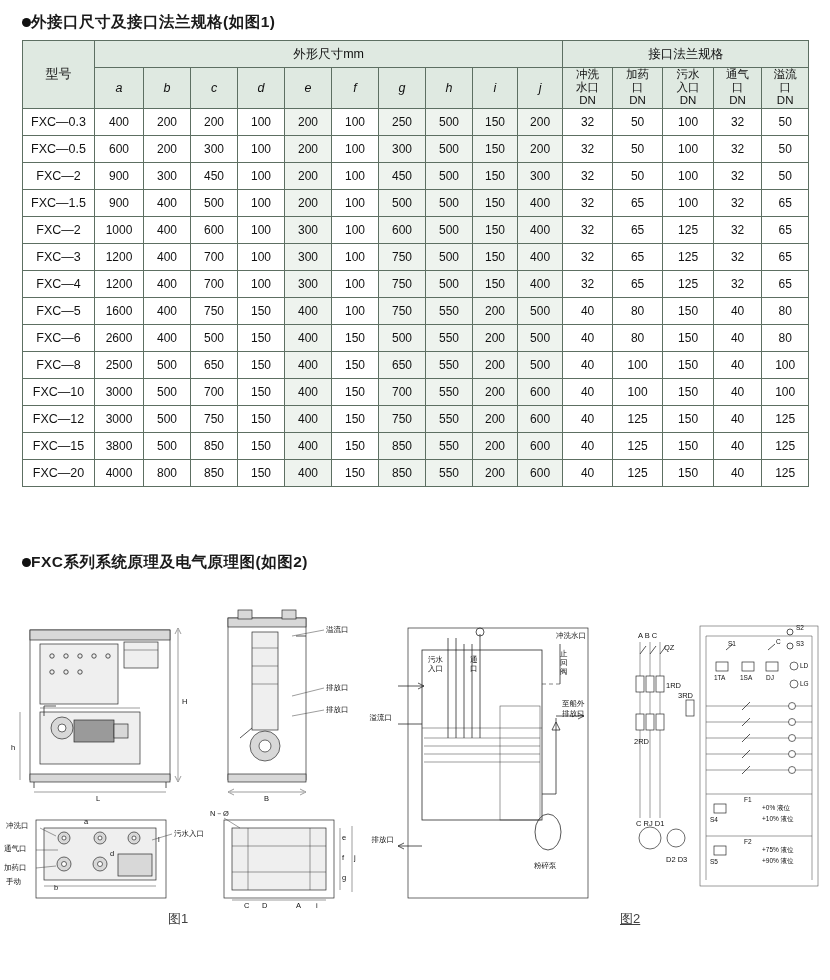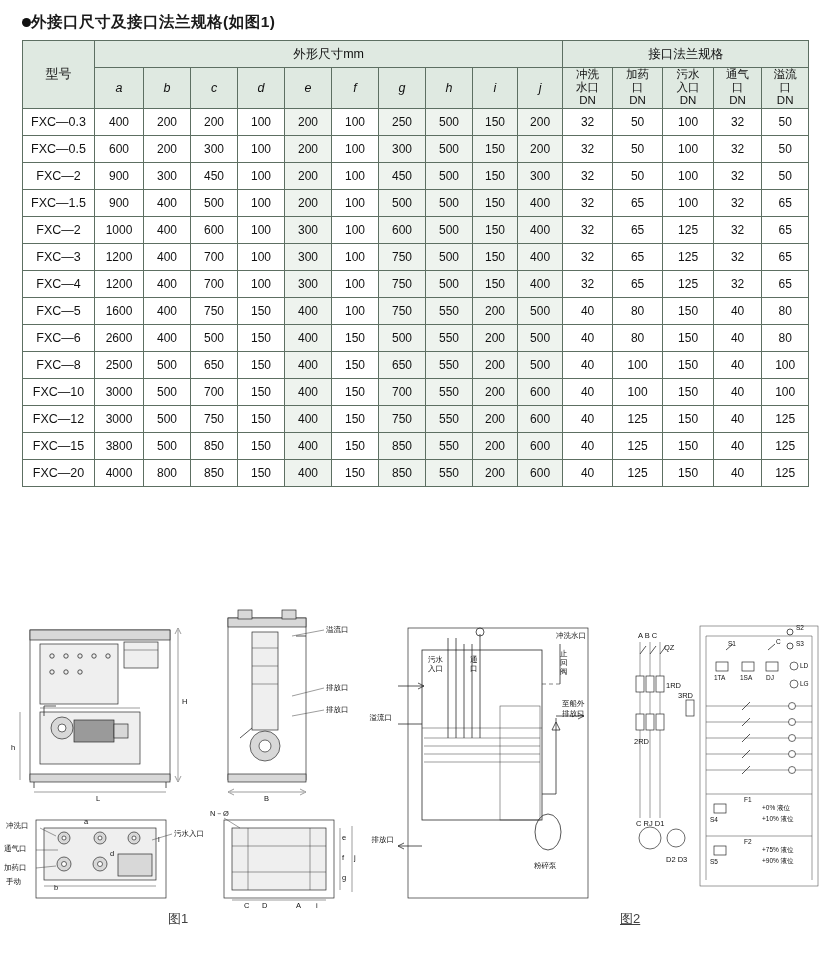--- a/index.html
+++ b/index.html
@@ -463,20 +463,24 @@
             <td class="flange-cell">40</td>
             <td class="flange-cell tint2">125</td>
             <td class="flange-cell">150</td>
             <td class="flange-cell tint2">40</td>
             <td class="flange-cell">125</td>
           </tr>
         </tbody>
     </table>
   </div>
 
+  <div class="section-heading" id="heading-2">
+    <span class="bullet"></span>
+    <span>FXC系列系统原理及电气原理图(如图2)</span>
+  </div>
 
   <div class="figures">
 
     <svg class="diagram" width="830" height="370" viewBox="0 0 830 370">
 
       <g>
         <rect x="30" y="42" width="140" height="150" class="fillwhite"></rect>
         <rect x="30" y="42" width="140" height="10" class="fillgray"></rect>
         <rect x="40" y="56" width="78" height="60" class="filllight"></rect>
         <circle cx="52" cy="68" r="2.2" class="ln"></circle>

